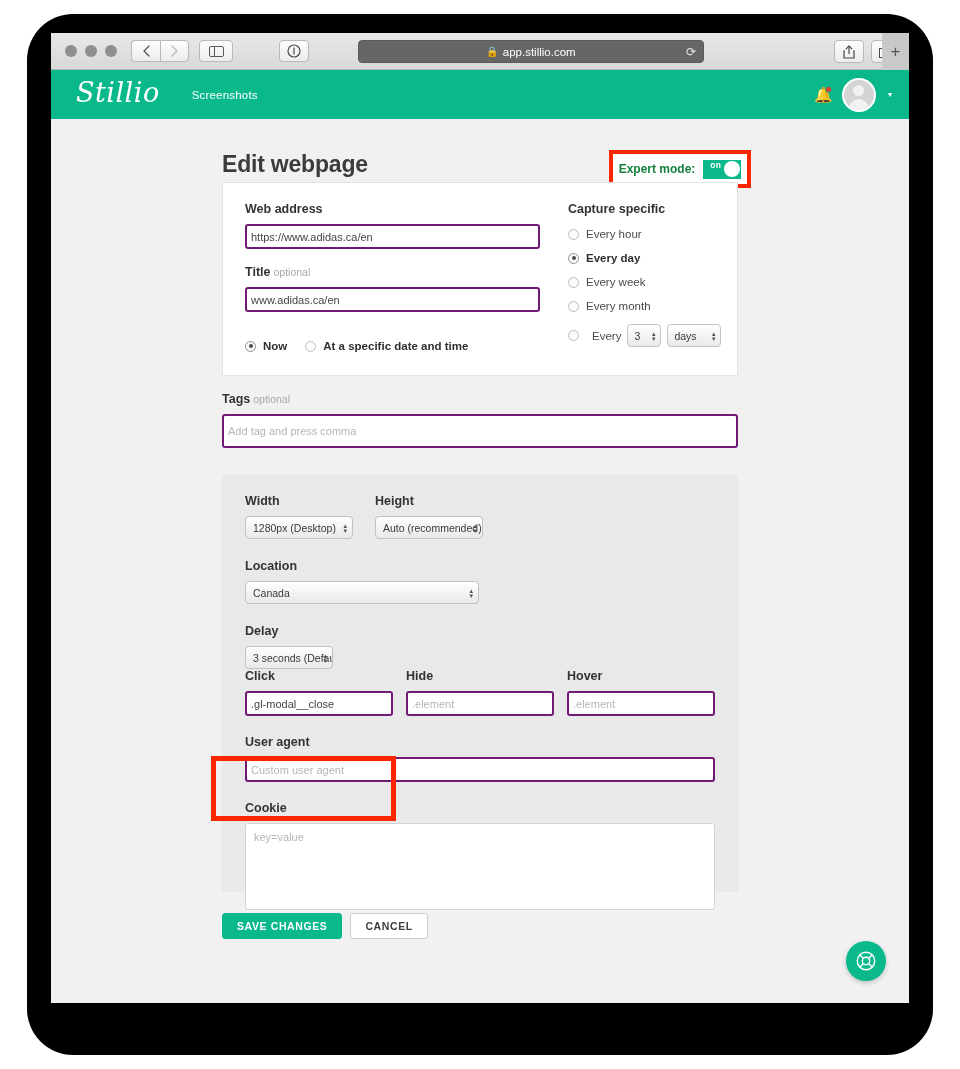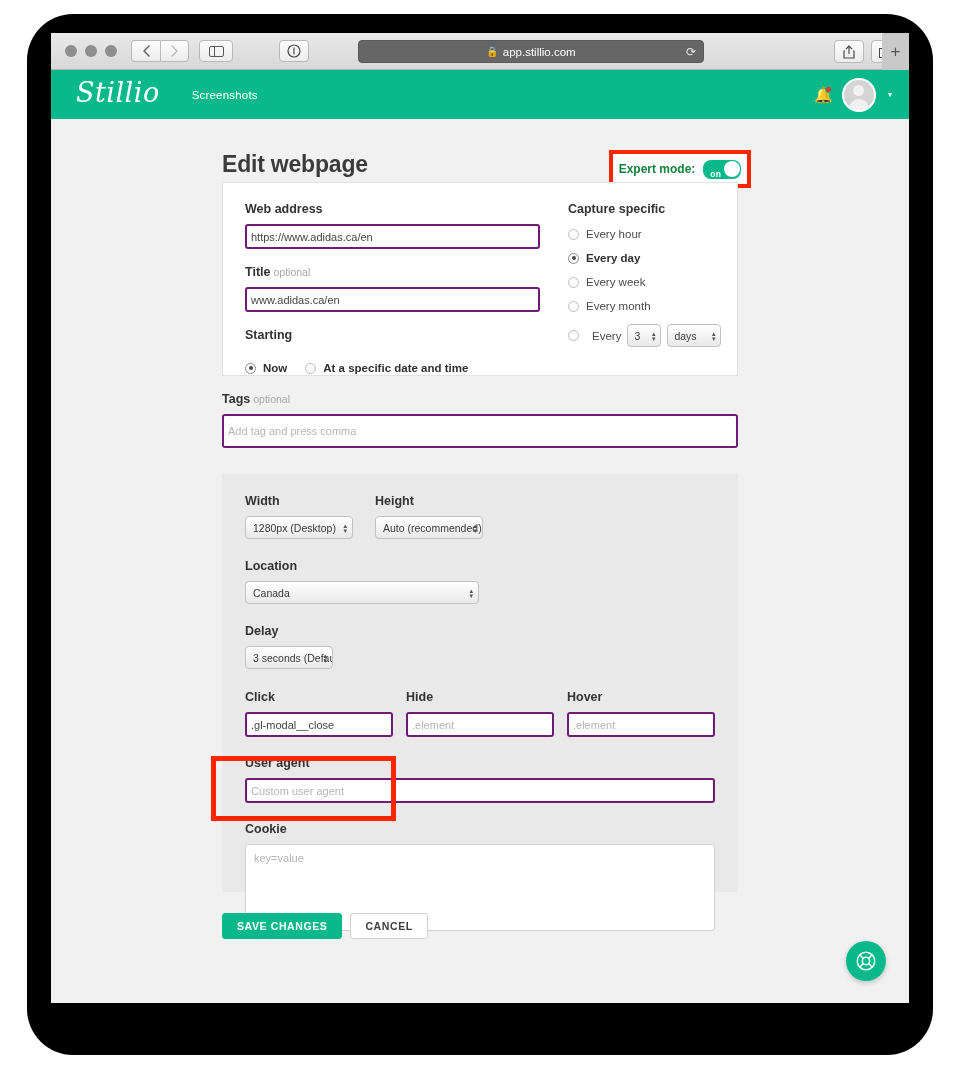--- a/index.html
+++ b/index.html
@@ -150,22 +150,22 @@
   .expert-highlight {
     position: absolute; left: 558px; top: 31px;
     width: 142px; height: 38px;
     border: 4px solid #fa2600;
     background: #ffffff;
     display: flex; align-items: center; justify-content: center;
     gap: 8px;
   }
   .expert-label { font-size: 12px; font-weight: bold; color: #15803d; }
   .toggle {
-    width: 38px; height: 19px; border-radius: 8px;
-    background: #09b98c; position: relative; display: flex; align-items: flex-end;
+    width: 38px; height: 19px; border-radius: 0;
+    background: #09b98c; position: relative; display: flex; align-items: flex-start;
   }
   .toggle .knob {
     position: absolute; right: 1.5px; top: 1.5px;
     width: 16px; height: 16px; border-radius: 50%; background: #ffffff;
   }
   .toggle .on-text {
     color: #ffffff; font-size: 8.5px; font-weight: bold;
     margin-left: 7px; letter-spacing: 0.3px;
   }
 
@@ -397,21 +397,20 @@
 
         <div class="gap"></div>
 
         <label class="field-label">
           <span>Title</span><span class="optional">optional</span>
         </label>
         <input class="text-input" value="www.adidas.ca/en" style="">
 
         <div class="gap"></div>
 
-        <label class="field-label">Starting</label>
         <div class="starting-row">
           <div class="radio-row">
             <span class="radio checked"></span>
             <span class="radio-text sel">Now</span>
           </div>
           <div class="radio-row">
             <span class="radio"></span>
             <span class="radio-text sel">At a specific date and time</span>
           </div>
         </div>
@@ -506,21 +505,21 @@
         <label class="field-label">Delay</label>
         <span class="select" style="width:88px;">
           <span>3 seconds (Default)</span>
           <span class="spin">
               <span>▴</span>
               <span>▾</span>
             </span>
         </span>
       </div>
 
-      <div class="triple-row" style="margin-top:21px;">
+      <div class="triple-row" style="">
         <div class="triple-col">
           <label class="field-label">Click</label>
           <input class="text-input" value=".gl-modal__close" style="">
         </div>
         <div class="triple-col">
           <label class="field-label">Hide</label>
           <input class="text-input" placeholder=".element" style="">
         </div>
         <div class="triple-col">
           <label class="field-label">Hover</label>

